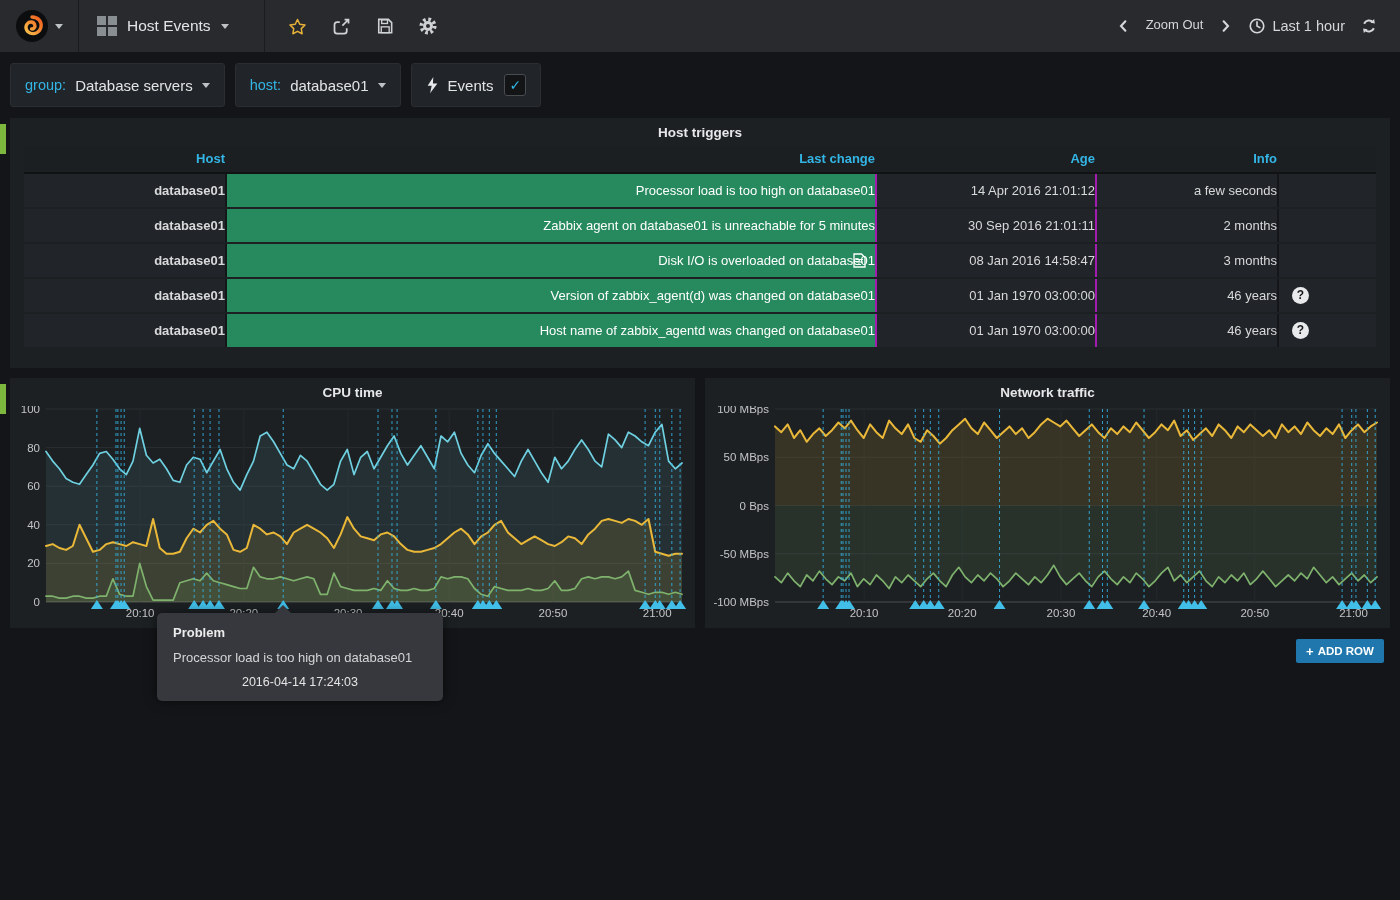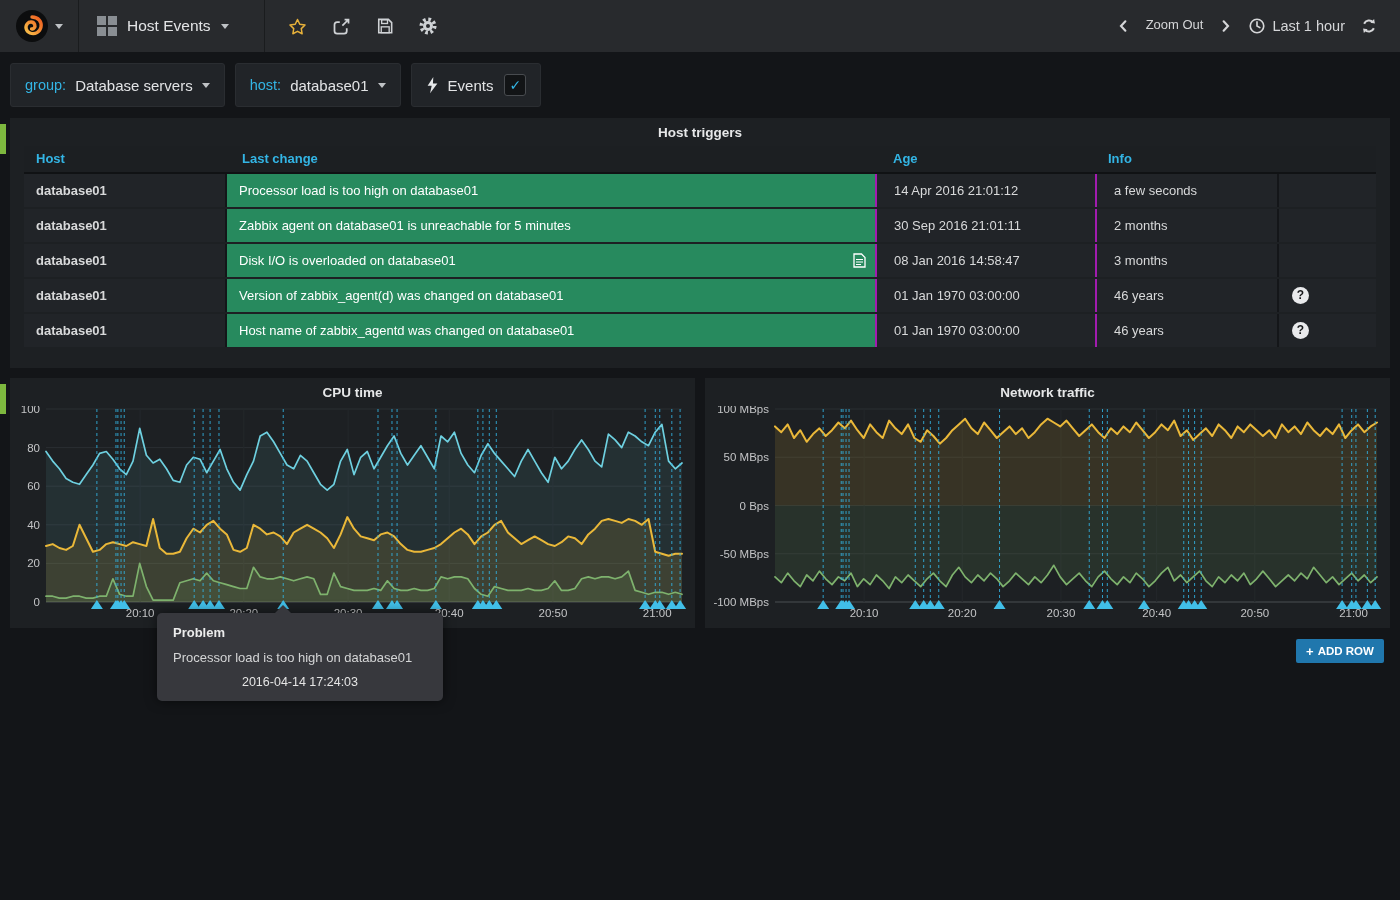--- a/index.html
+++ b/index.html
@@ -32,21 +32,21 @@
   .checkbox{width:20px;height:20px;background:#121416;border:1px solid #484b4f;border-radius:3px;
     display:flex;align-items:center;justify-content:center;color:#33b5e5;font-size:14px;
     font-weight:bold;cursor:pointer;margin-left:2px;}
   
   .panel{position:absolute;background:#1d2023;}
   .panel-title{text-align:center;color:#e6e7e8;font-size:13.5px;font-weight:bold;
     padding-top:7px;height:21px;cursor:pointer;}
   .row-handle{position:absolute;left:0;width:6px;height:30px;background:#7db73e;cursor:pointer;}
   
   .triggers-panel{left:10px;top:118px;width:1380px;height:250px;}
-  .t-table{margin:0 14px;}
+  .t-table{margin:0 14px;text-align:right;}
   .t-head,.t-row{display:grid;grid-template-columns:201px 650px 220px 182px 1fr;}
   .t-head{height:26px;background:#1c1f22;border-bottom:2px solid #101214;}
   .t-head .cell{color:#33b5e5;font-weight:bold;font-size:13px;line-height:26px;}
   .t-row{height:33px;background:#212428;margin-bottom:2px;}
   .cell{font-size:13px;color:#d8d9da;line-height:33px;}
   .cell-host{padding-left:12px;font-weight:bold;}
   .cell-lc,.cell-age{padding-left:17px;border-left:2px solid #a21caf;}
   .cell-info{padding-left:13px;border-left:2px solid #141619;display:flex;align-items:center;}
   .cell-issue{background:#278a5e;color:#fff;padding-left:12px;position:relative;
     border-left:2px solid #141619;cursor:pointer;}

